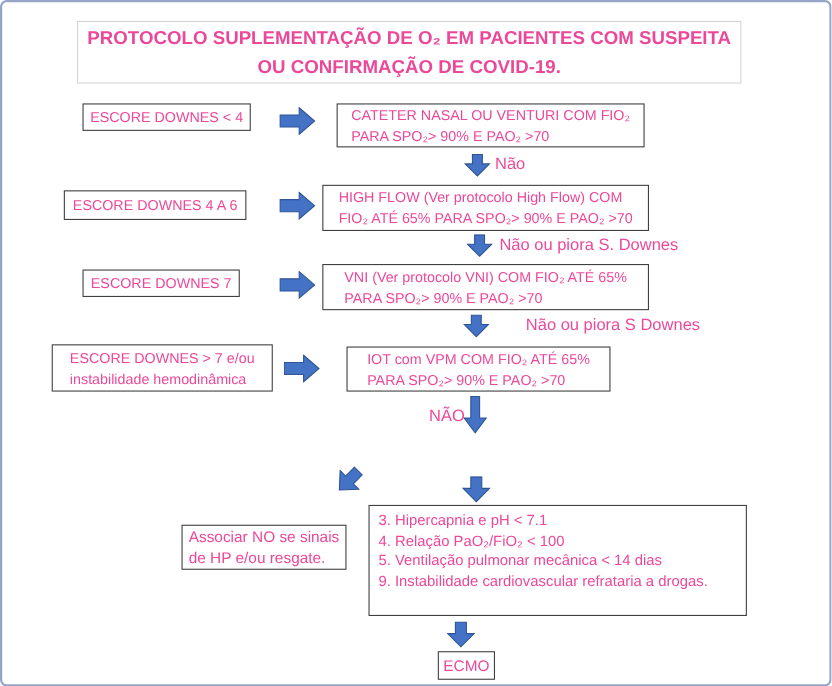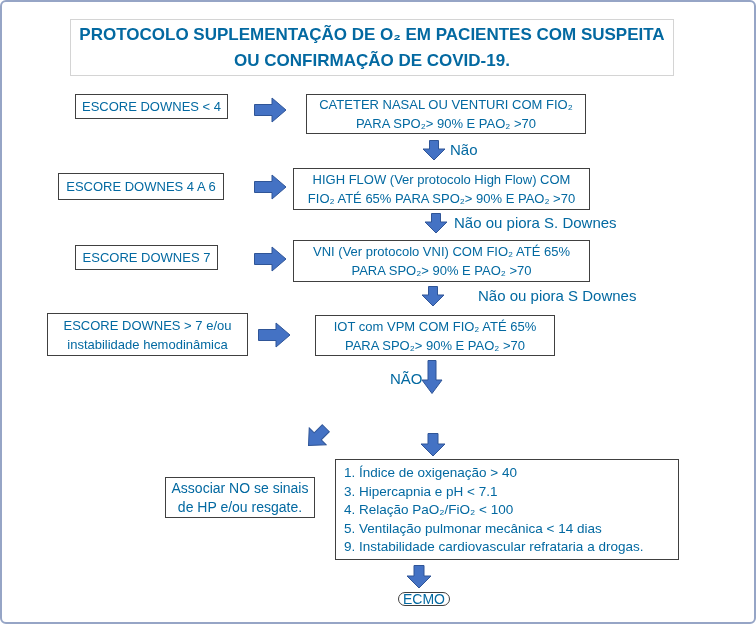--- a/index.html
+++ b/index.html
@@ -11,29 +11,29 @@
   }
   html,body{margin:0;padding:0;background:#fff;}
   #canvas{
     position:relative;
     width:756px;height:624px;
     box-sizing:border-box;
     background:#fff;
     border:2px solid var(--frame-border);
     border-radius:6px;
     font-family:"Liberation Sans", sans-serif;
-    color:#0369a1;
+    color:#ec4899;
     overflow:hidden;
   }
   .box{
     position:absolute;
     box-sizing:border-box;
     border:1px solid var(--box-border);
     background:#fff;
-    text-align:center;
+    text-align:left;
     white-space:pre-line;
     display:flex;
     align-items:center;
     justify-content:center;
     font-size:13px;
     line-height:19px;
   }
   .title-box{
     position:absolute;
     left:68px;top:17px;width:604px;height:57px;
@@ -125,25 +125,24 @@
       <polygon points="8,0.5 18,0.5 18,12 25,12 13,25 1,12 8,12"></polygon>
     </svg>
   <svg class="arrow" style="left:418px;top:431px;" width="26" height="24" viewBox="0 0 26 24">
       <polygon points="8,0.5 18,0.5 18,11 25,11 13,23 1,11 8,11"></polygon>
     </svg>
 
   <div class="box" style="left:163px;top:475px;width:150px;height:41px;font-size:14px;">Associar NO se sinais
 de HP e/ou resgate.</div>
 
   <div class="criteria-box">
-    <div class="criteria-line">1. Índice de oxigenação &gt; 40</div>
     <div class="criteria-line">3. Hipercapnia e pH &lt; 7.1</div>
     <div class="criteria-line">4. Relação PaO₂/FiO₂ &lt; 100</div>
     <div class="criteria-line">5. Ventilação pulmonar mecânica &lt; 14 dias</div>
     <div class="criteria-line">9. Instabilidade cardiovascular refrataria a drogas.</div>
   </div>
 
   <svg class="arrow" style="left:404px;top:563px;" width="26" height="24" viewBox="0 0 26 24">
       <polygon points="8,0.5 18,0.5 18,11 25,11 13,23 1,11 8,11"></polygon>
     </svg>
-  <div class="box" style="left:396px;top:590px;width:52px;height:14px;font-size:14px;border-radius:11px;">ECMO</div>
+  <div class="box" style="left:396px;top:590px;width:52px;height:26px;font-size:14px;">ECMO</div>
 
 </div>
 
 </body></html>

